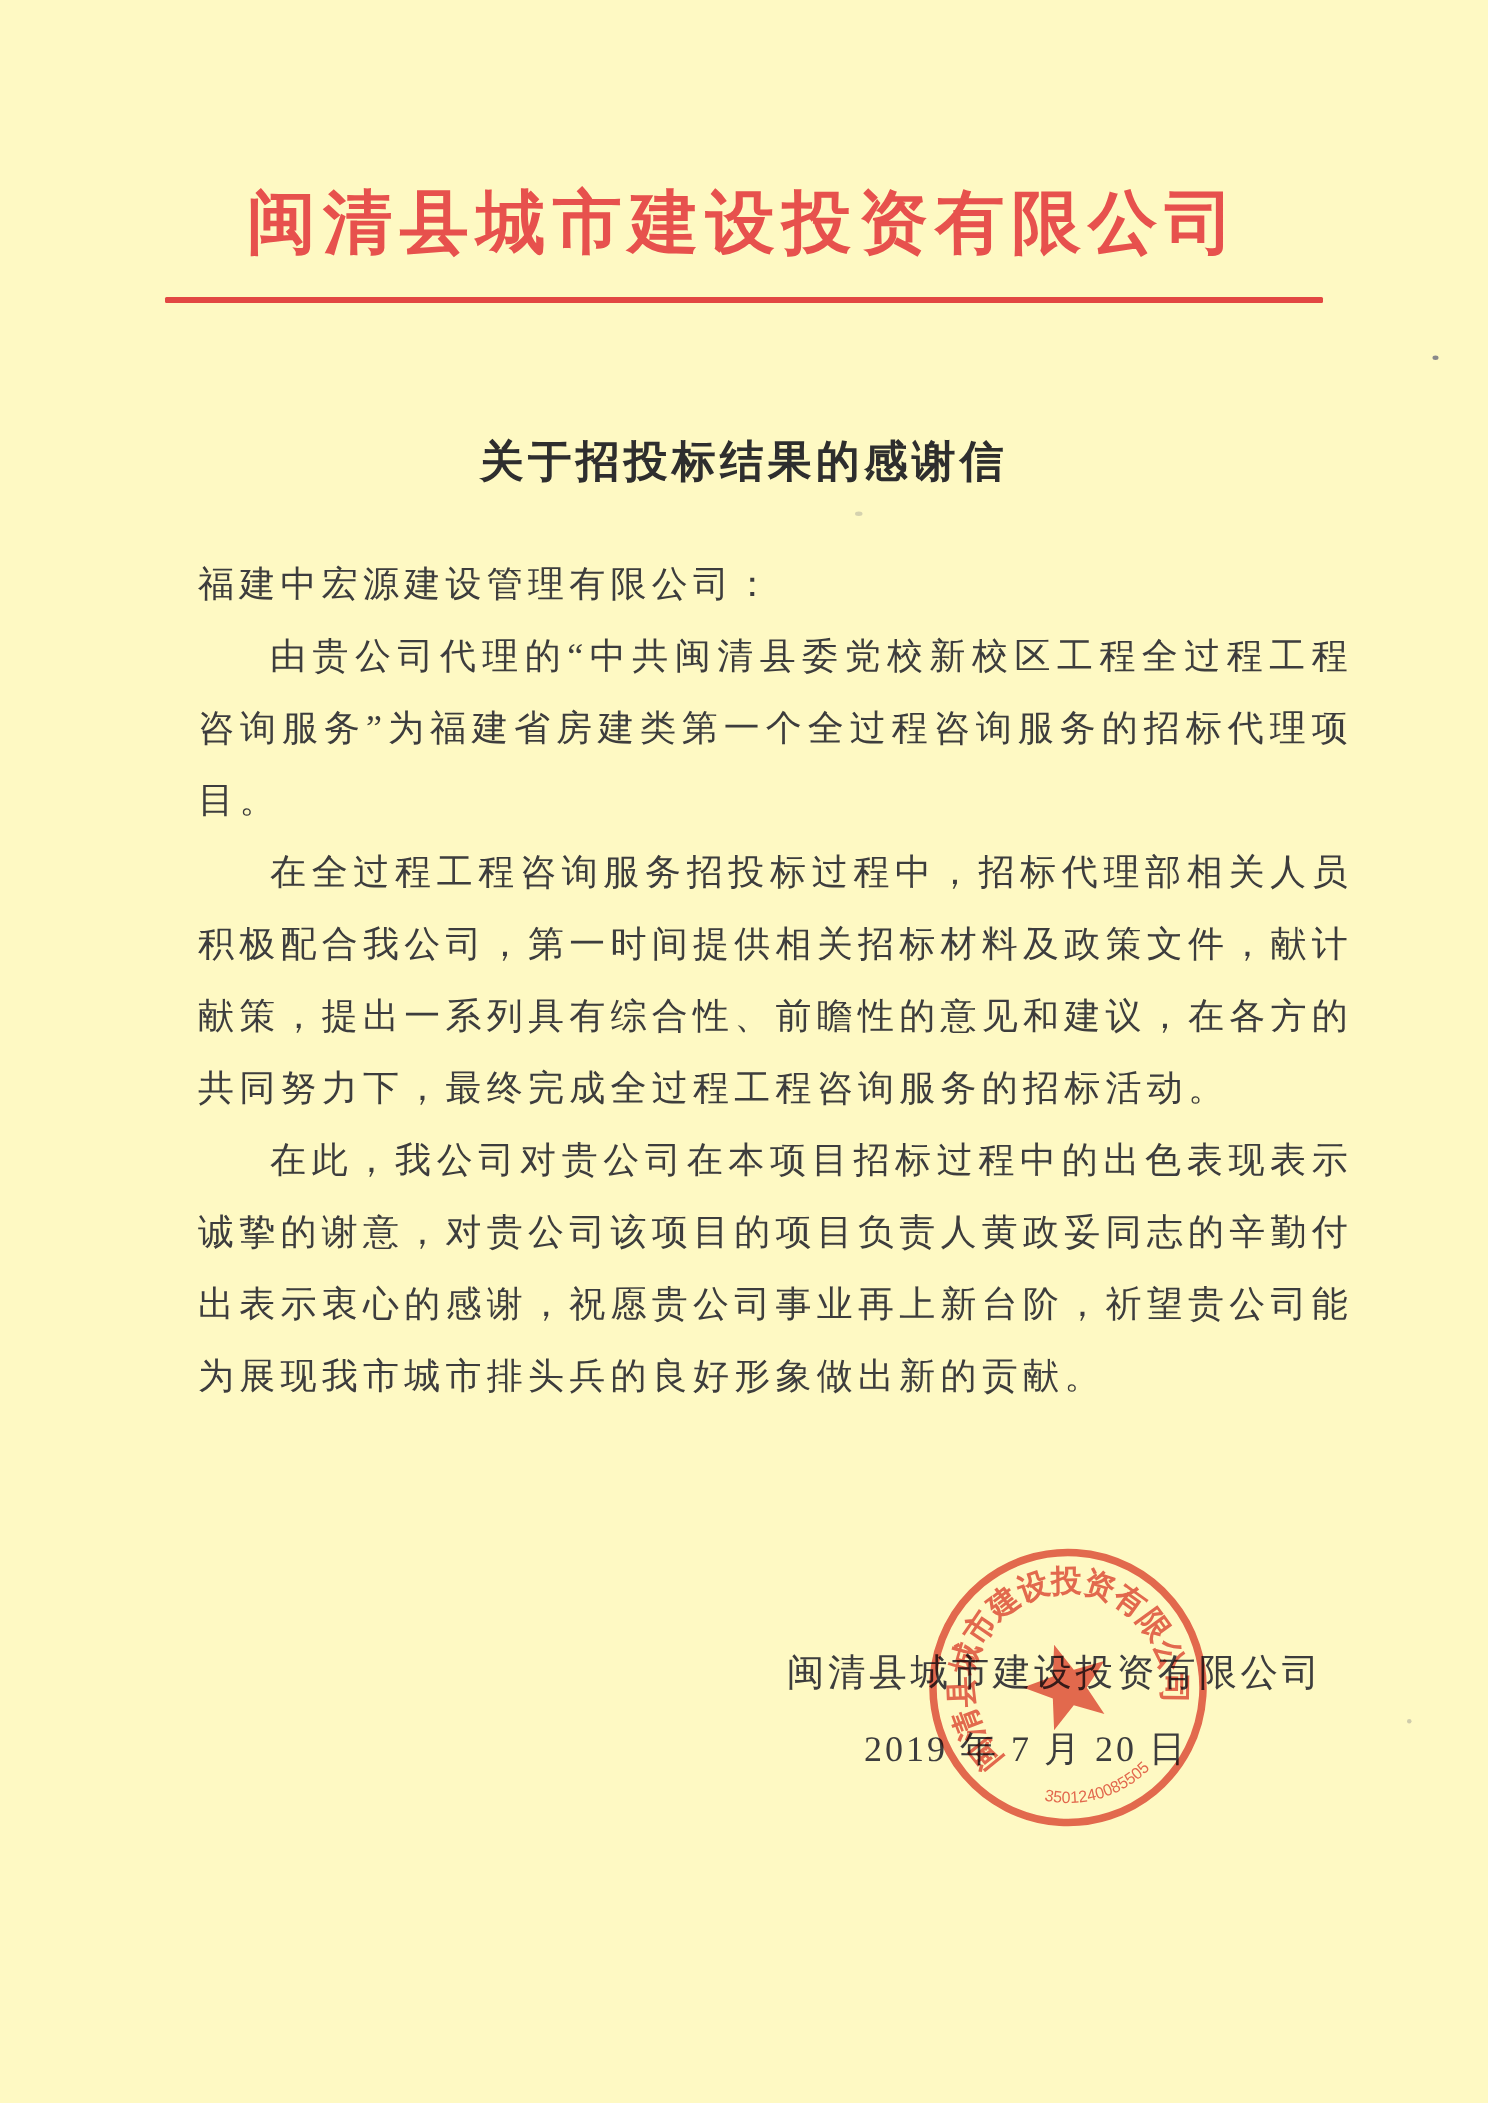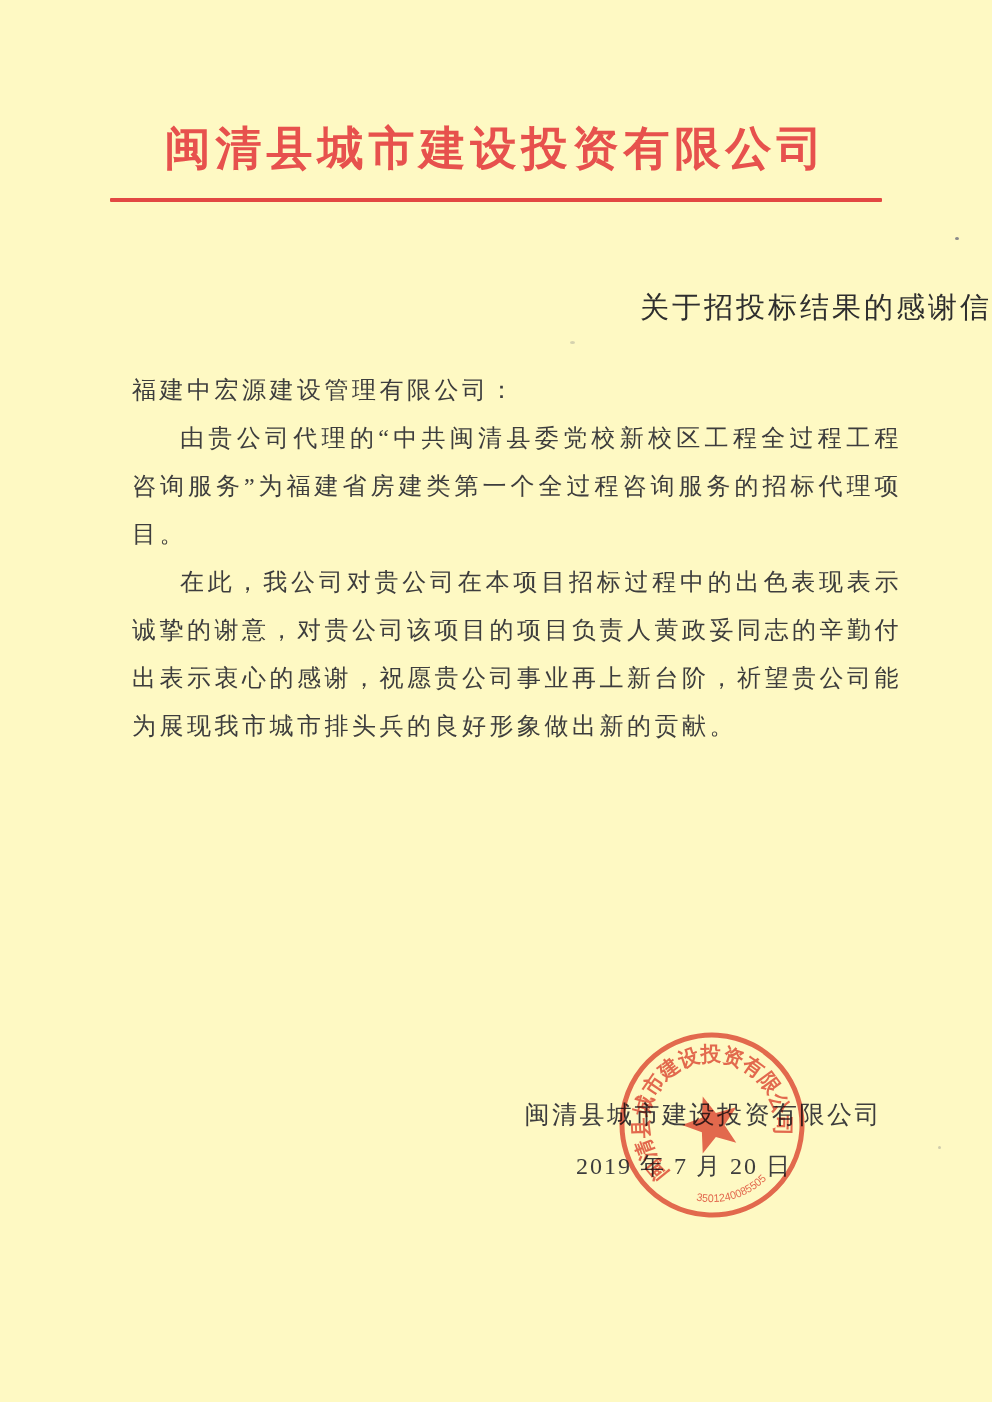--- a/index.html
+++ b/index.html
@@ -26,23 +26,23 @@
   .header-rule {
     position:absolute;
     top:198px; left:110px;
     width:772px; height:4px;
     background:#e24843;
     border-radius:1px;
   }
   .letter-title {
     position:absolute;
     top:288px; left:0; width:100%;
-    text-align:right;
+    text-align:center;
     font-size:29px;
-    font-weight:normal;
+    font-weight:bold;
     letter-spacing:3px;
     color:#2e2e2e;
   }
   .letter-body {
     position:absolute;
     top:366px; left:132px;
     width:770px;
     font-size:24px;
     line-height:48px;
     letter-spacing:3.5px;
@@ -93,20 +93,21 @@
 
   <div class="company-header">闽清县城市建设投资有限公司</div>
 
   <div class="header-rule"></div>
 
   <div class="letter-title">关于招投标结果的感谢信</div>
 
   <div class="letter-body">
     <p class="salutation">福建中宏源建设管理有限公司：</p>
     <p>由贵公司代理的“中共闽清县委党校新校区工程全过程工程咨询服务”为福建省房建类第一个全过程咨询服务的招标代理项目。</p>
+    <p>在全过程工程咨询服务招投标过程中，招标代理部相关人员积极配合我公司，第一时间提供相关招标材料及政策文件，献计献策，提出一系列具有综合性、前瞻性的意见和建议，在各方的共同努力下，最终完成全过程工程咨询服务的招标活动。</p>
     <p>在此，我公司对贵公司在本项目招标过程中的出色表现表示诚挚的谢意，对贵公司该项目的项目负责人黄政妥同志的辛勤付出表示衷心的感谢，祝愿贵公司事业再上新台阶，祈望贵公司能为展现我市城市排头兵的良好形象做出新的贡献。</p>
   </div>
 
   <div class="signature">闽清县城市建设投资有限公司</div>
 
   <div class="date-line">2019 年 7 月 20 日</div>
 
   <svg class="official-seal" viewBox="-100 -100 200 200" xmlns="http://www.w3.org/2000/svg">
     <defs>
       <path id="sealTopArc" d="M -55.43 32 A 64 64 0 1 1 55.43 32" fill="none"></path>

